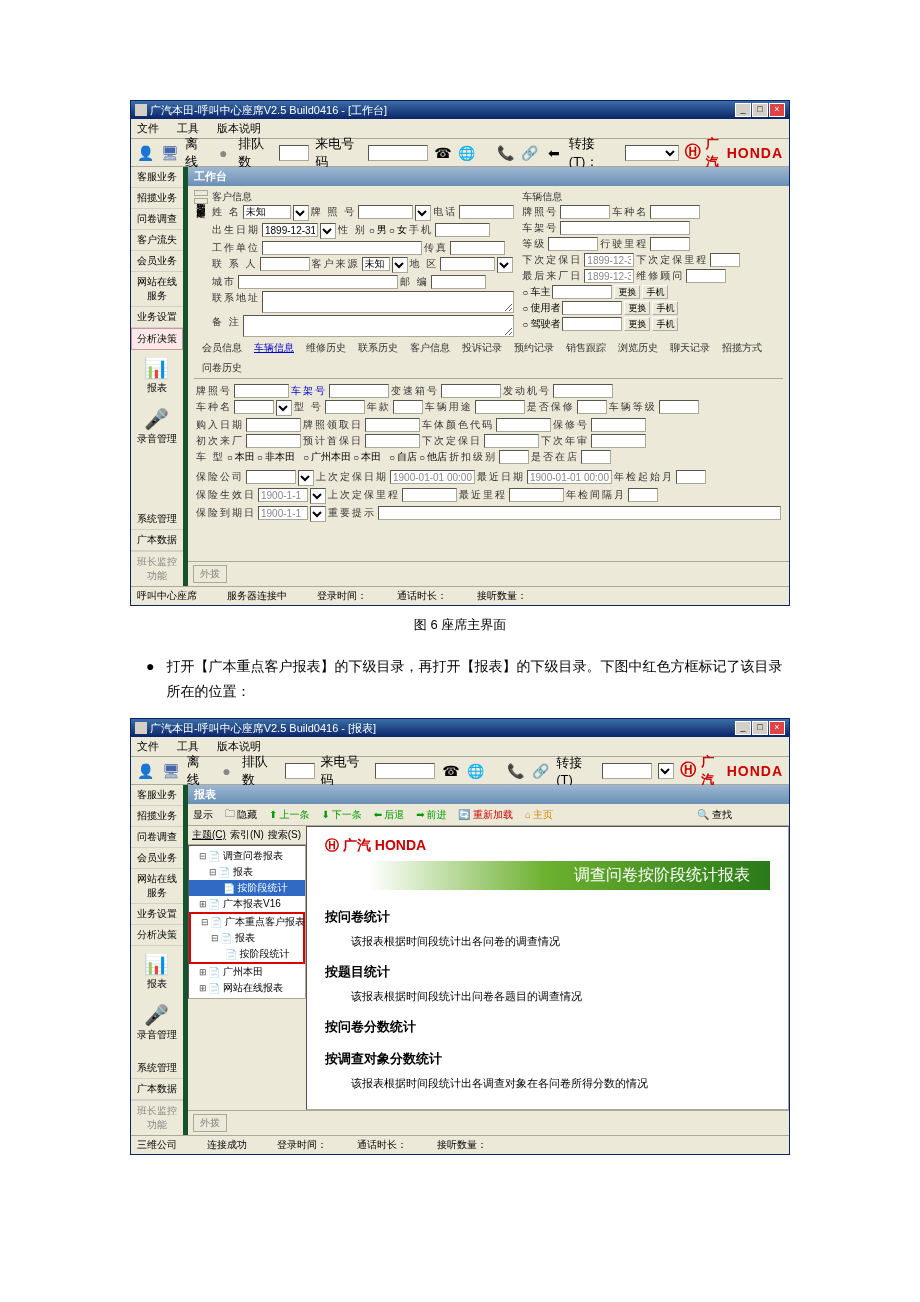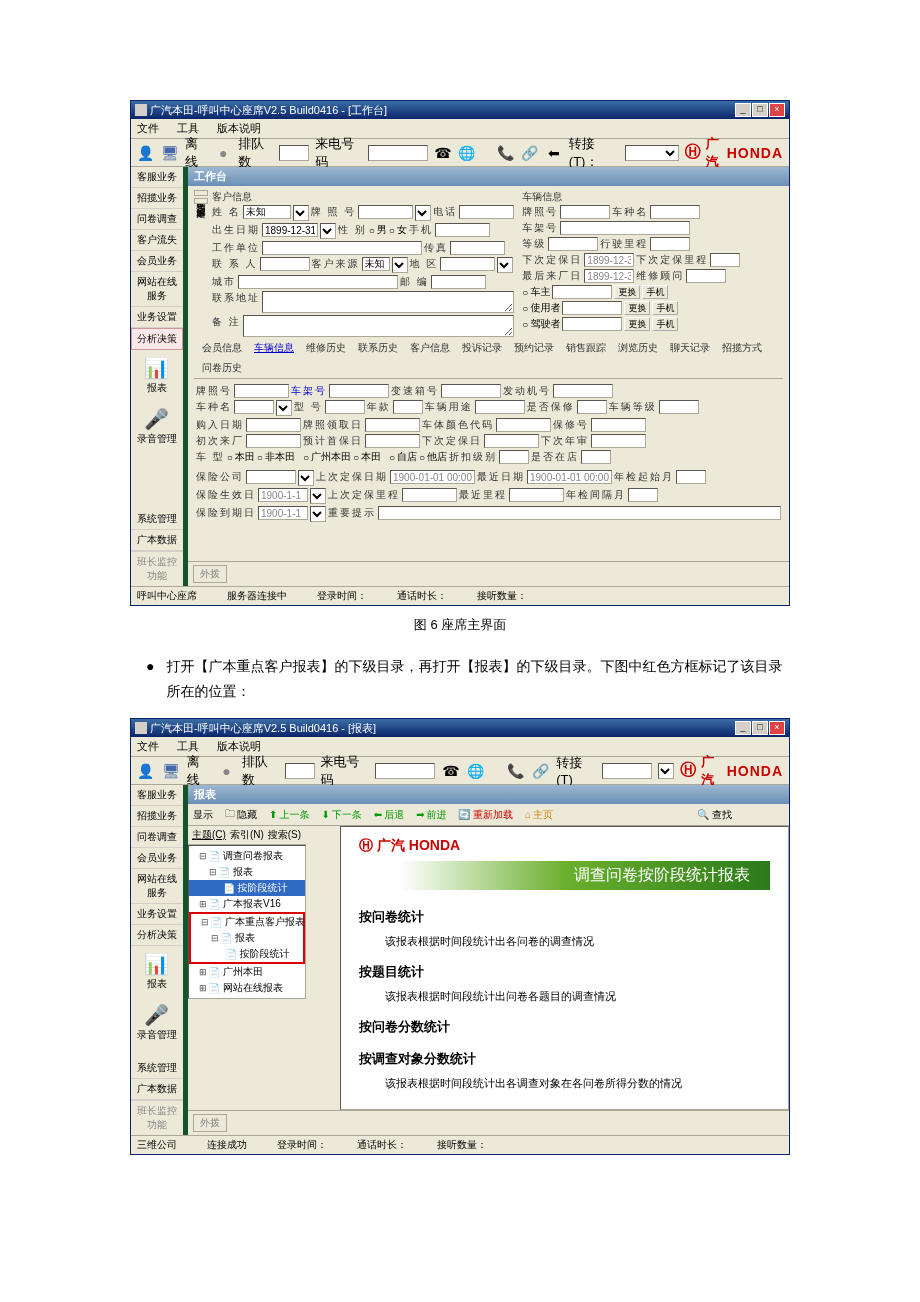--- a/index.html
+++ b/index.html
@@ -57,21 +57,21 @@
 
 .tree-row { padding: 1px 0 1px 10px; font-size: 10px; display: flex; align-items: center; gap: 2px; white-space: nowrap; }
 .tree-icon { font-size: 9px; color: #555; }
 .tree-row.selected { background: #316ac5; color: #fff; }
 .report-pane { flex: 1; background: #fff; border: 1px inset #aca899; padding: 10px 18px; overflow: hidden; }
 .report-logo { font-size: 14px; font-weight: bold; color: #c00; }
 .report-title { text-align: right; font-size: 16px; color: #fff; background: linear-gradient(to right, #fff 10%, #6bb02e 50%, #2a7a1a); padding: 4px 20px 4px 40px; margin: 6px 0 18px 0; }
 .report-h { font-size: 13px; font-weight: bold; margin: 14px 0 8px 0; }
 .report-p { font-size: 11px; margin: 0 0 8px 26px; }
 .tree-panel { width: 118px; background: #fff; border: 1px inset #aca899; font-size: 10px; padding: 2px 0; overflow: hidden; }
-.report-wrapper { display: flex; flex: 1; gap: 34px; }
+.report-wrapper { display: flex; flex: 1; }
 .tree-toolbar { background: #ece9d8; padding: 2px 4px; font-size: 10px; border-bottom: 1px solid #aca899; display: flex; gap: 4px; }
 .report-toolbar { background: #ece9d8; padding: 2px 5px; display: flex; gap: 12px; font-size: 10px; border-bottom: 1px solid #aca899; align-items: center; }
 .rt-btn { font-size: 10px; display: inline-flex; align-items: center; gap: 2px; }
 .red-box { border: 2px solid #d00; }
 </style>
 </head>
 <body>
 
 <div class="app-window">
   <div class="titlebar">

